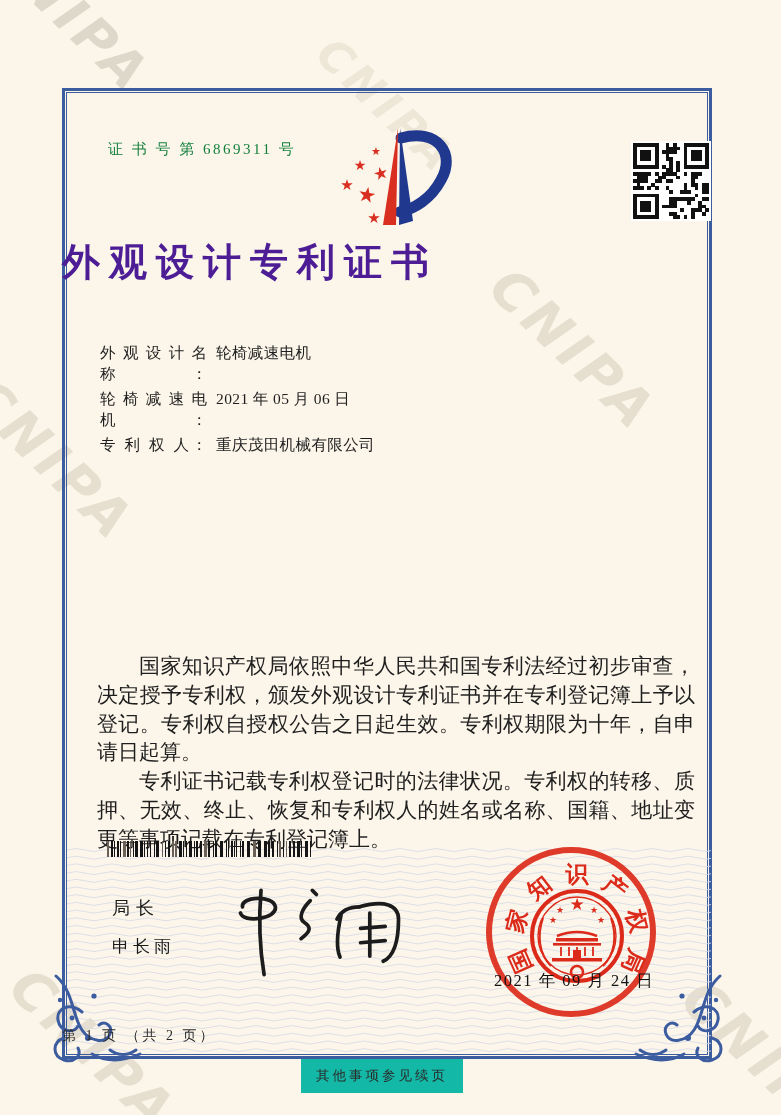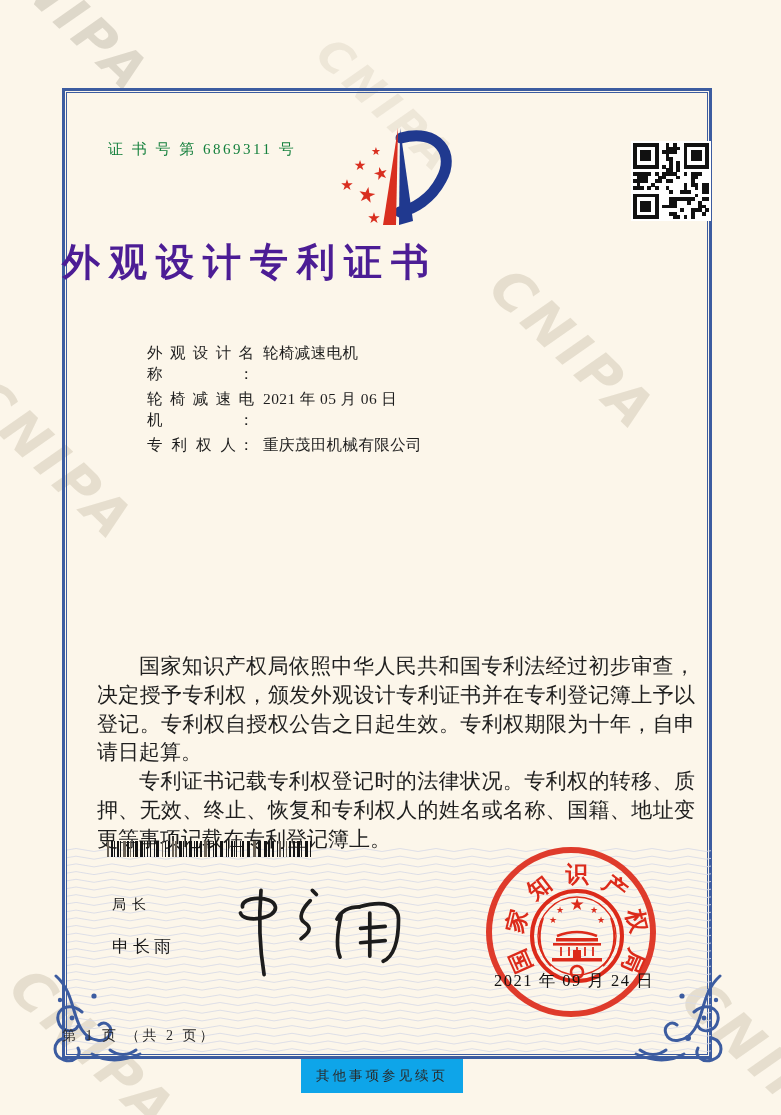--- a/index.html
+++ b/index.html
@@ -15,41 +15,41 @@
   .waves{position:absolute;left:67px;top:845px;pointer-events:none;}
   .orn{position:absolute;pointer-events:none;}
   .orn-left{left:48px;top:972px;}
   .orn-right{left:632px;top:972px;transform:scaleX(-1);}
   .cert-no{position:absolute;left:100px;top:140px;font-size:15px;letter-spacing:2.5px;color:#15803d;margin-left:8px;}
   .logo{position:absolute;left:334px;top:122px;width:140px;height:114px;}
   .qr{position:absolute;left:631px;top:141px;width:80px;height:80px;background:#fff;}
   .cert-title{position:absolute;left:62px;width:537px;top:237px;text-align:left;
               font-size:38px;font-weight:bold;letter-spacing:9px;color:#4c1d95;}
   .fields{position:absolute;left:100px;top:343px;width:606px;font-size:15.5px;color:#1e1e1e;}
-  .frow{position:relative;height:46.2px;margin-left:47px;}
+  .frow{position:relative;height:46.2px;}
   .flabel{display:inline-block;width:107px;text-align:justify;text-align-last:justify;vertical-align:top;}
   .fvalue{margin-left:9px;letter-spacing:0.4px;}
   .grant2{position:absolute;left:308px;top:0;}
   .paras{position:absolute;left:97px;top:652px;width:598px;font-size:21px;line-height:28.8px;
          text-align:justify;color:#1e1e1e;}
   .paras p{margin:0;text-indent:2em;}
   .barcode{position:absolute;left:107px;top:841px;}
-  .signer-title{position:absolute;left:112px;top:896px;font-size:14px;letter-spacing:6px;color:#1a1a1a;}
+  .signer-title{position:absolute;left:112px;top:896px;font-size:18px;letter-spacing:6px;color:#1a1a1a;}
   .signer-name{position:absolute;left:112px;top:935px;font-size:17px;letter-spacing:4px;color:#1a1a1a;}
   .signature{position:absolute;left:222px;top:884px;}
   .seal{position:absolute;left:486px;top:847px;width:170px;height:170px;box-sizing:border-box;
         border:6px solid rgba(220,42,26,0.92);border-radius:50%;z-index:4;}
   .seal-char{position:absolute;left:73px;top:70px;width:24px;height:26px;line-height:26px;
              text-align:center;font-size:23px;font-weight:bold;color:#dc2a1a;}
   .seal-emblem{position:absolute;left:35px;top:31px;}
   .seal-date{position:absolute;left:494px;top:970px;font-size:16.5px;letter-spacing:1.5px;
              color:#131313;z-index:6;}
   .page-info{position:absolute;left:62px;width:650px;top:1027px;text-align:left;
              font-size:14px;letter-spacing:3px;color:#2a2a2a;}
-  .note{position:absolute;left:301px;top:1059px;background:#0ea5e9;padding:8px 15px;
+  .note{position:absolute;left:301px;top:1059px;background:#14b8a6;padding:8px 15px;
         font-size:13.5px;letter-spacing:3px;color:#2a2a2a;}
 </style>
 </head>
 <body>
 
 <div class="page">
 
   <div class="wm" style="left:-30px;top:-16px;font-size:52px;color:rgba(180,174,158,0.42)">CNIPA</div>
   <div class="wm" style="left:300px;top:80px;font-size:44px;color:rgba(206,197,176,0.30)">CNIPA</div>
   <div class="wm" style="left:470px;top:318px;font-size:54px">CNIPA</div>

